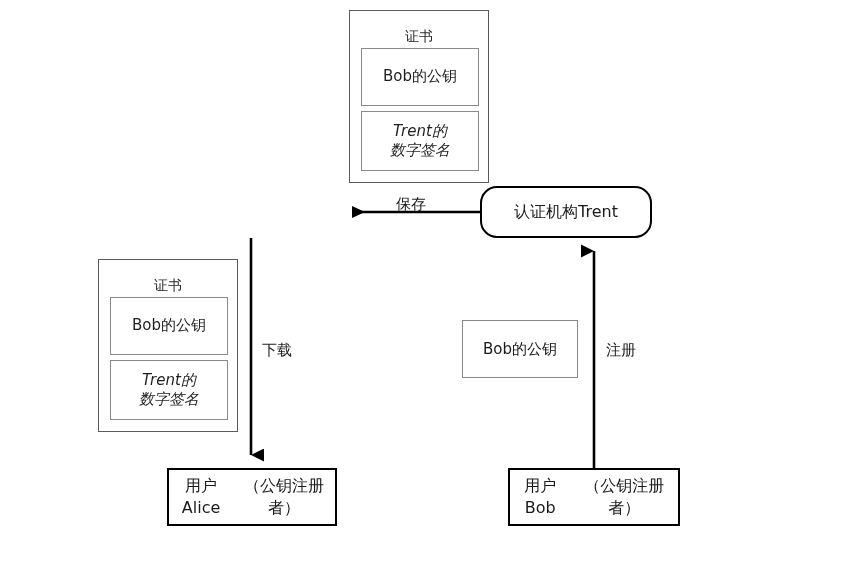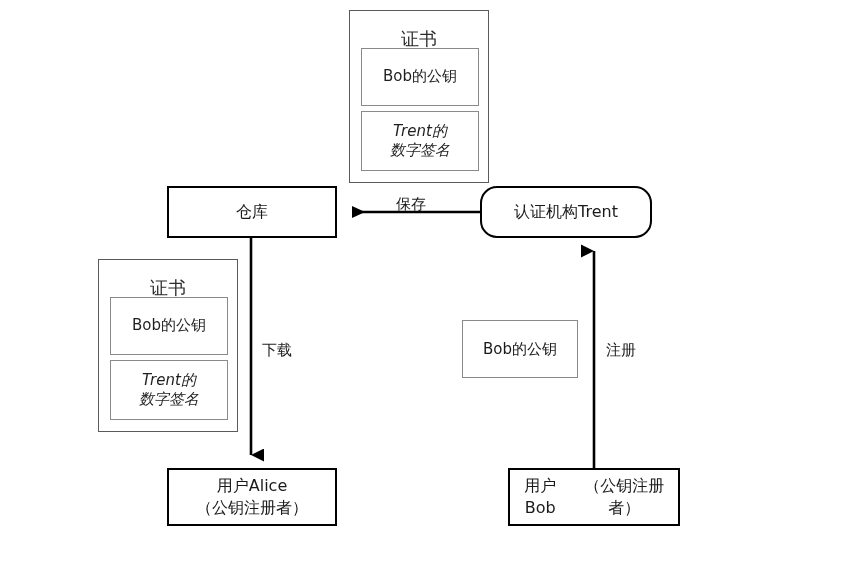--- a/index.html
+++ b/index.html
@@ -38,21 +38,21 @@
   .cert-outer {
     border: 1.7px solid #5a5a5a;
     display: block;
     background: #ffffff;
   }
   .cert-title {
     position: absolute;
     left: 0;
     right: 0;
     text-align: center;
-    font-size: 18px;
+    font-size: 14px;
     color: #2a2a2a;
   }
   
   .cert-field {
     position: absolute;
     box-sizing: border-box;
     border: 1.4px solid #8a8a8a;
     background: #ffffff;
     display: flex;
     align-items: center;
@@ -121,27 +121,26 @@
 数字签名</div>
   </div>
 
   <div class="box cert-outer" style="left:98px; top:259px; width:140px; height:173px;">
     <div class="cert-title" style="top:16px;">证书</div>
     <div class="cert-field" style="left:11px; top:37px; width:118px; height:58px;">Bob的公钥</div>
     <div class="cert-field two-line" style="left:11px; top:100px; width:118px; height:60px;">Trent的
 数字签名</div>
   </div>
 
-  <div class="box entity" style="left:167px; top:186px; width:170px; height:52px;">仓库</div>
 
   <div class="box entity" style="left:480px; top:186px; width:172px; height:52px;border-radius:17px;">认证机构Trent</div>
 
   <div class="box keybox" style="left:462px; top:320px; width:116px; height:58px;">Bob的公钥</div>
 
-  <div class="box entity" style="left:167px; top:468px; width:170px; height:58px; flex-direction:column;">
+  <div class="box entity" style="left:167px; top:468px; width:170px; height:58px; flex-direction:row;">
     <span>用户Alice</span>
     <span>（公钥注册者）</span>
   </div>
 
   <div class="box entity" style="left:508px; top:468px; width:172px; height:58px; flex-direction:row;">
     <span>用户Bob</span>
     <span>（公钥注册者）</span>
   </div>
 
   <div class="edge-label" style="left:396px; top:195px;">保存</div>

